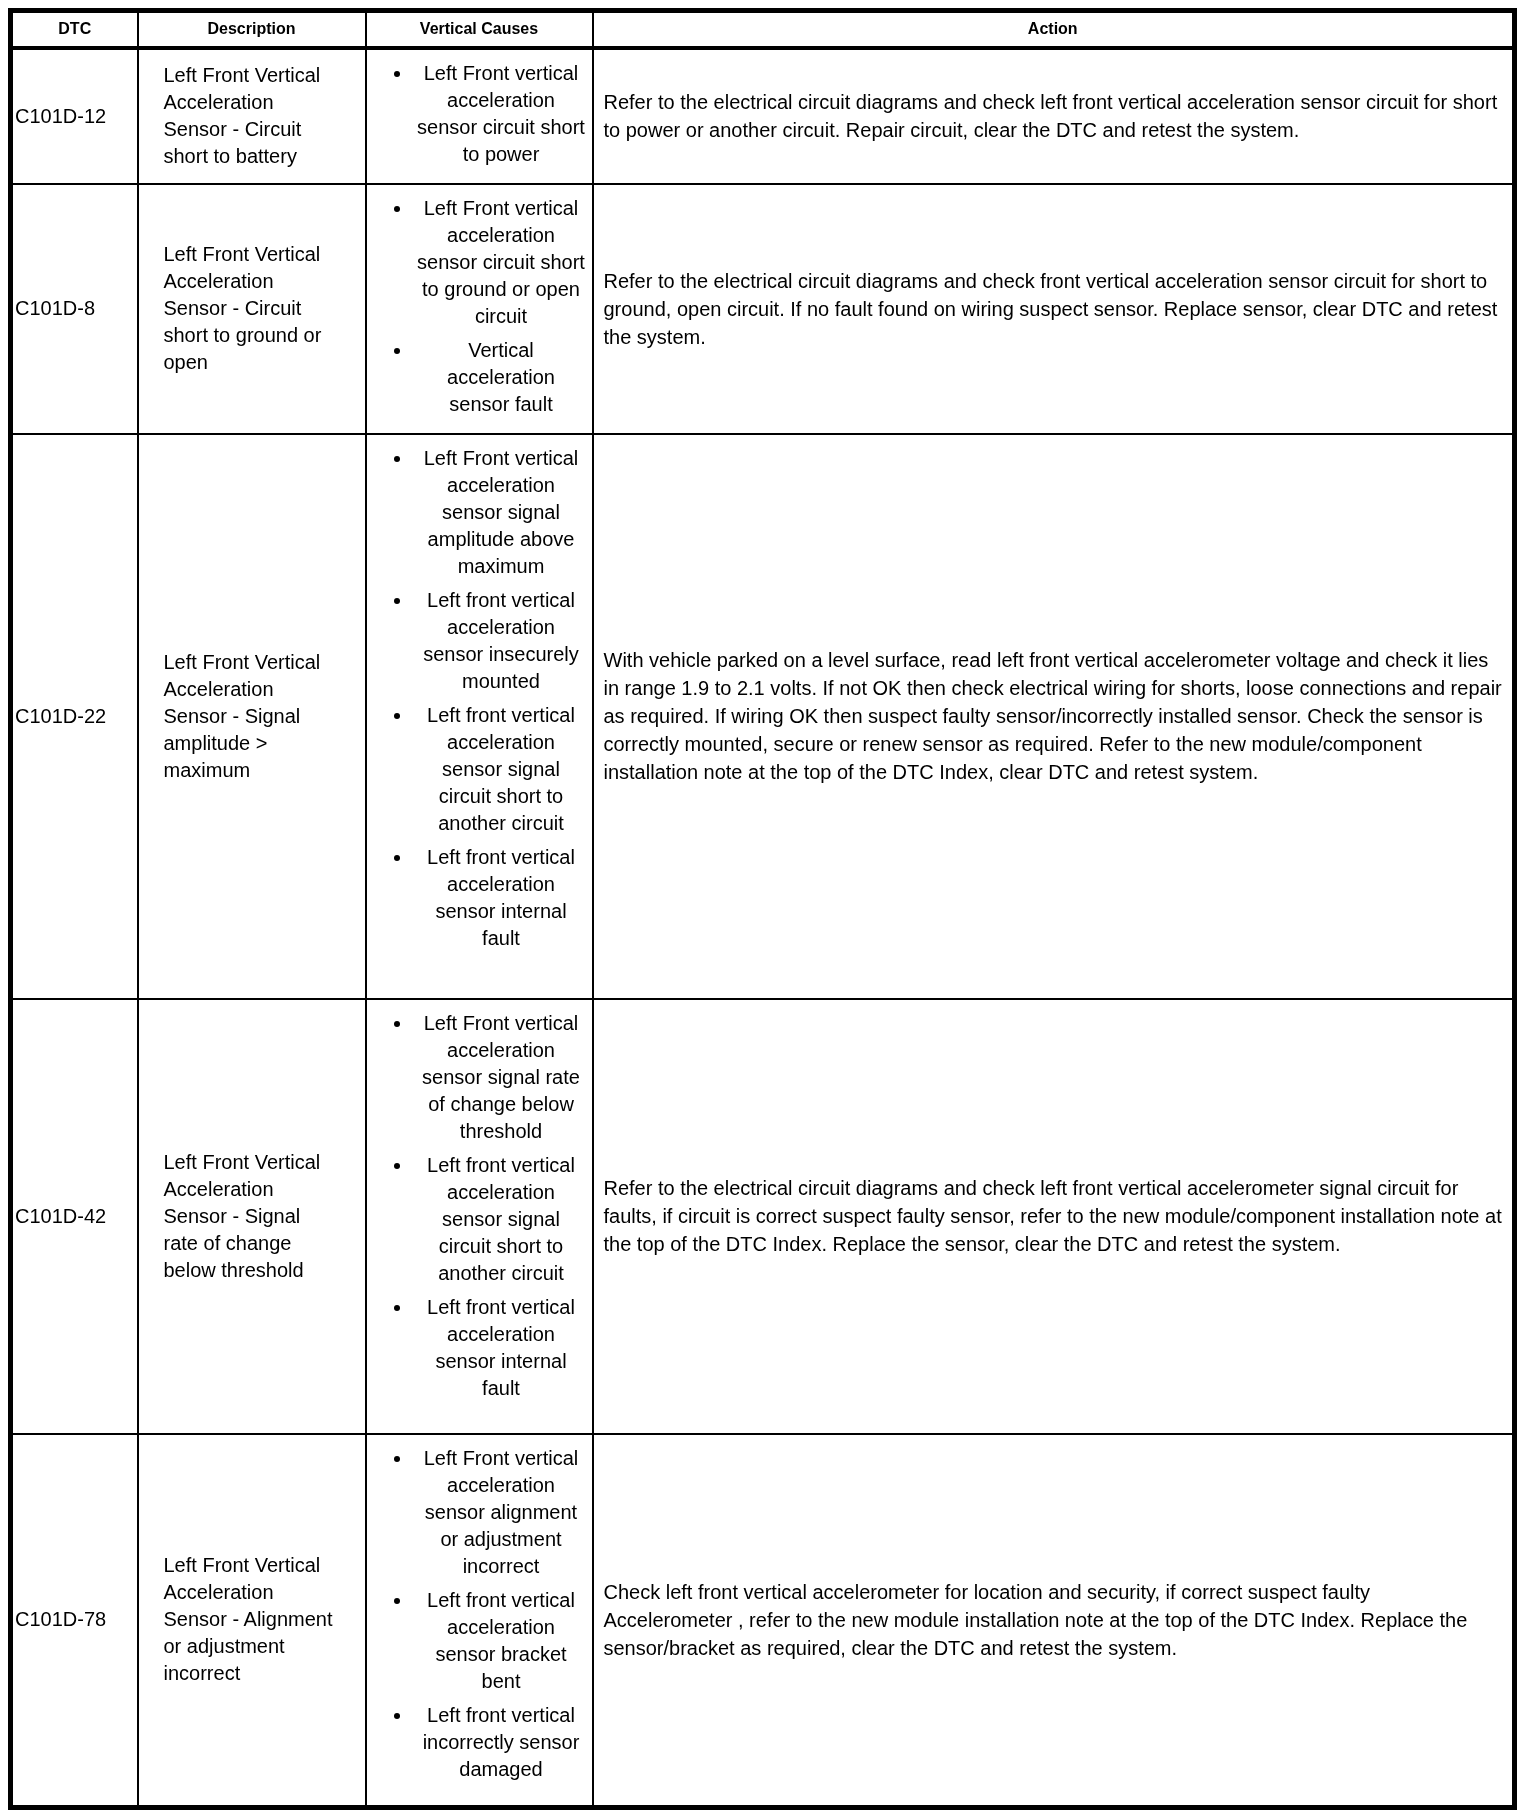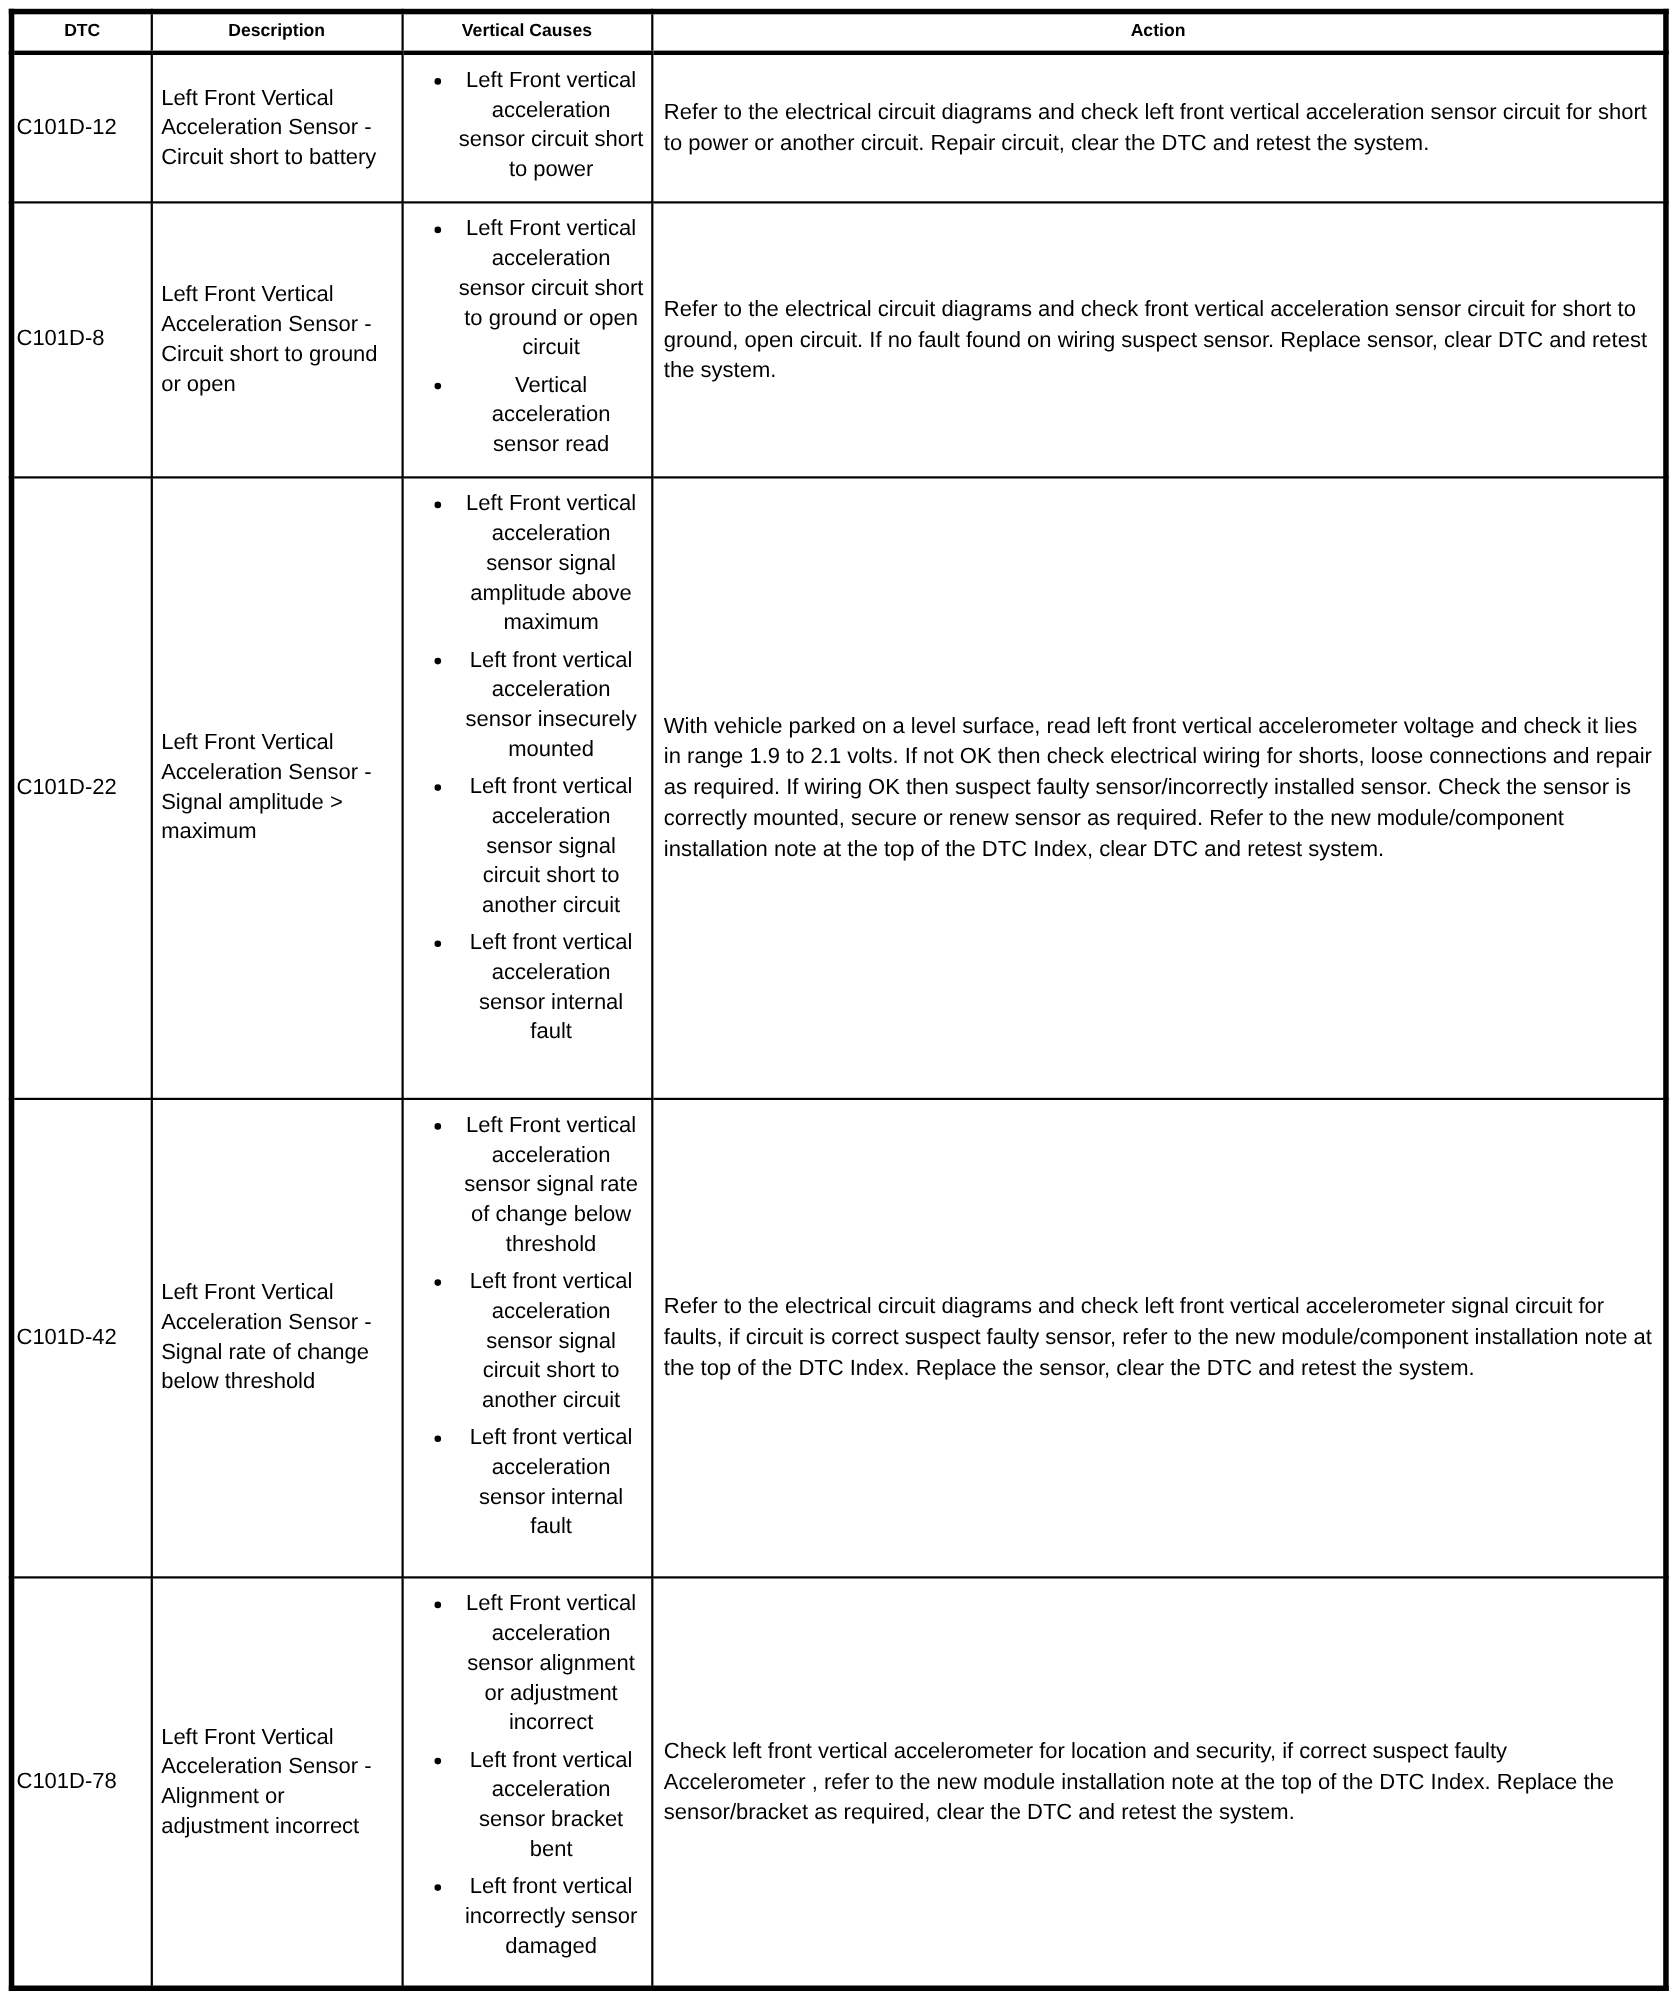--- a/index.html
+++ b/index.html
@@ -41,21 +41,21 @@
     line-height: 27px;
     vertical-align: middle;
     padding: 6px 8px;
   }
   td.dtc-cell {
     text-align: left;
     padding: 6px 2px;
     white-space: nowrap;
   }
   td.desc-cell {
-    padding: 8px 8px;
+    padding: 8px 25px;
   }
   td.causes-cell {
     vertical-align: top;
     padding: 10px 4px 8px 0;
   }
   ul.causes-list {
     margin: 0;
     padding: 0 0 0 46px;
     list-style-type: disc;
     text-align: center;
@@ -103,21 +103,21 @@
           </ul>
         </td>
         <td class="action-cell">Refer to the electrical circuit diagrams and check left front vertical acceleration sensor circuit for short to power or another circuit. Repair circuit, clear the DTC and retest the system.</td>
       </tr>
       <tr class="row-1">
         <td class="dtc-cell">C101D-8</td>
         <td class="desc-cell">Left Front Vertical Acceleration Sensor - Circuit short to ground or open</td>
         <td class="causes-cell">
           <ul class="causes-list">
             <li>Left Front vertical acceleration sensor circuit short to ground or open circuit</li>
-            <li>Vertical acceleration sensor read</li>
+            <li>Vertical acceleration sensor fault</li>
           </ul>
         </td>
         <td class="action-cell">Refer to the electrical circuit diagrams and check front vertical acceleration sensor circuit for short to ground, open circuit. If no fault found on wiring suspect sensor. Replace sensor, clear DTC and retest the system.</td>
       </tr>
       <tr class="row-2">
         <td class="dtc-cell">C101D-22</td>
         <td class="desc-cell">Left Front Vertical Acceleration Sensor - Signal amplitude &gt; maximum</td>
         <td class="causes-cell">
           <ul class="causes-list">
             <li>Left Front vertical acceleration sensor signal amplitude above maximum</li>

